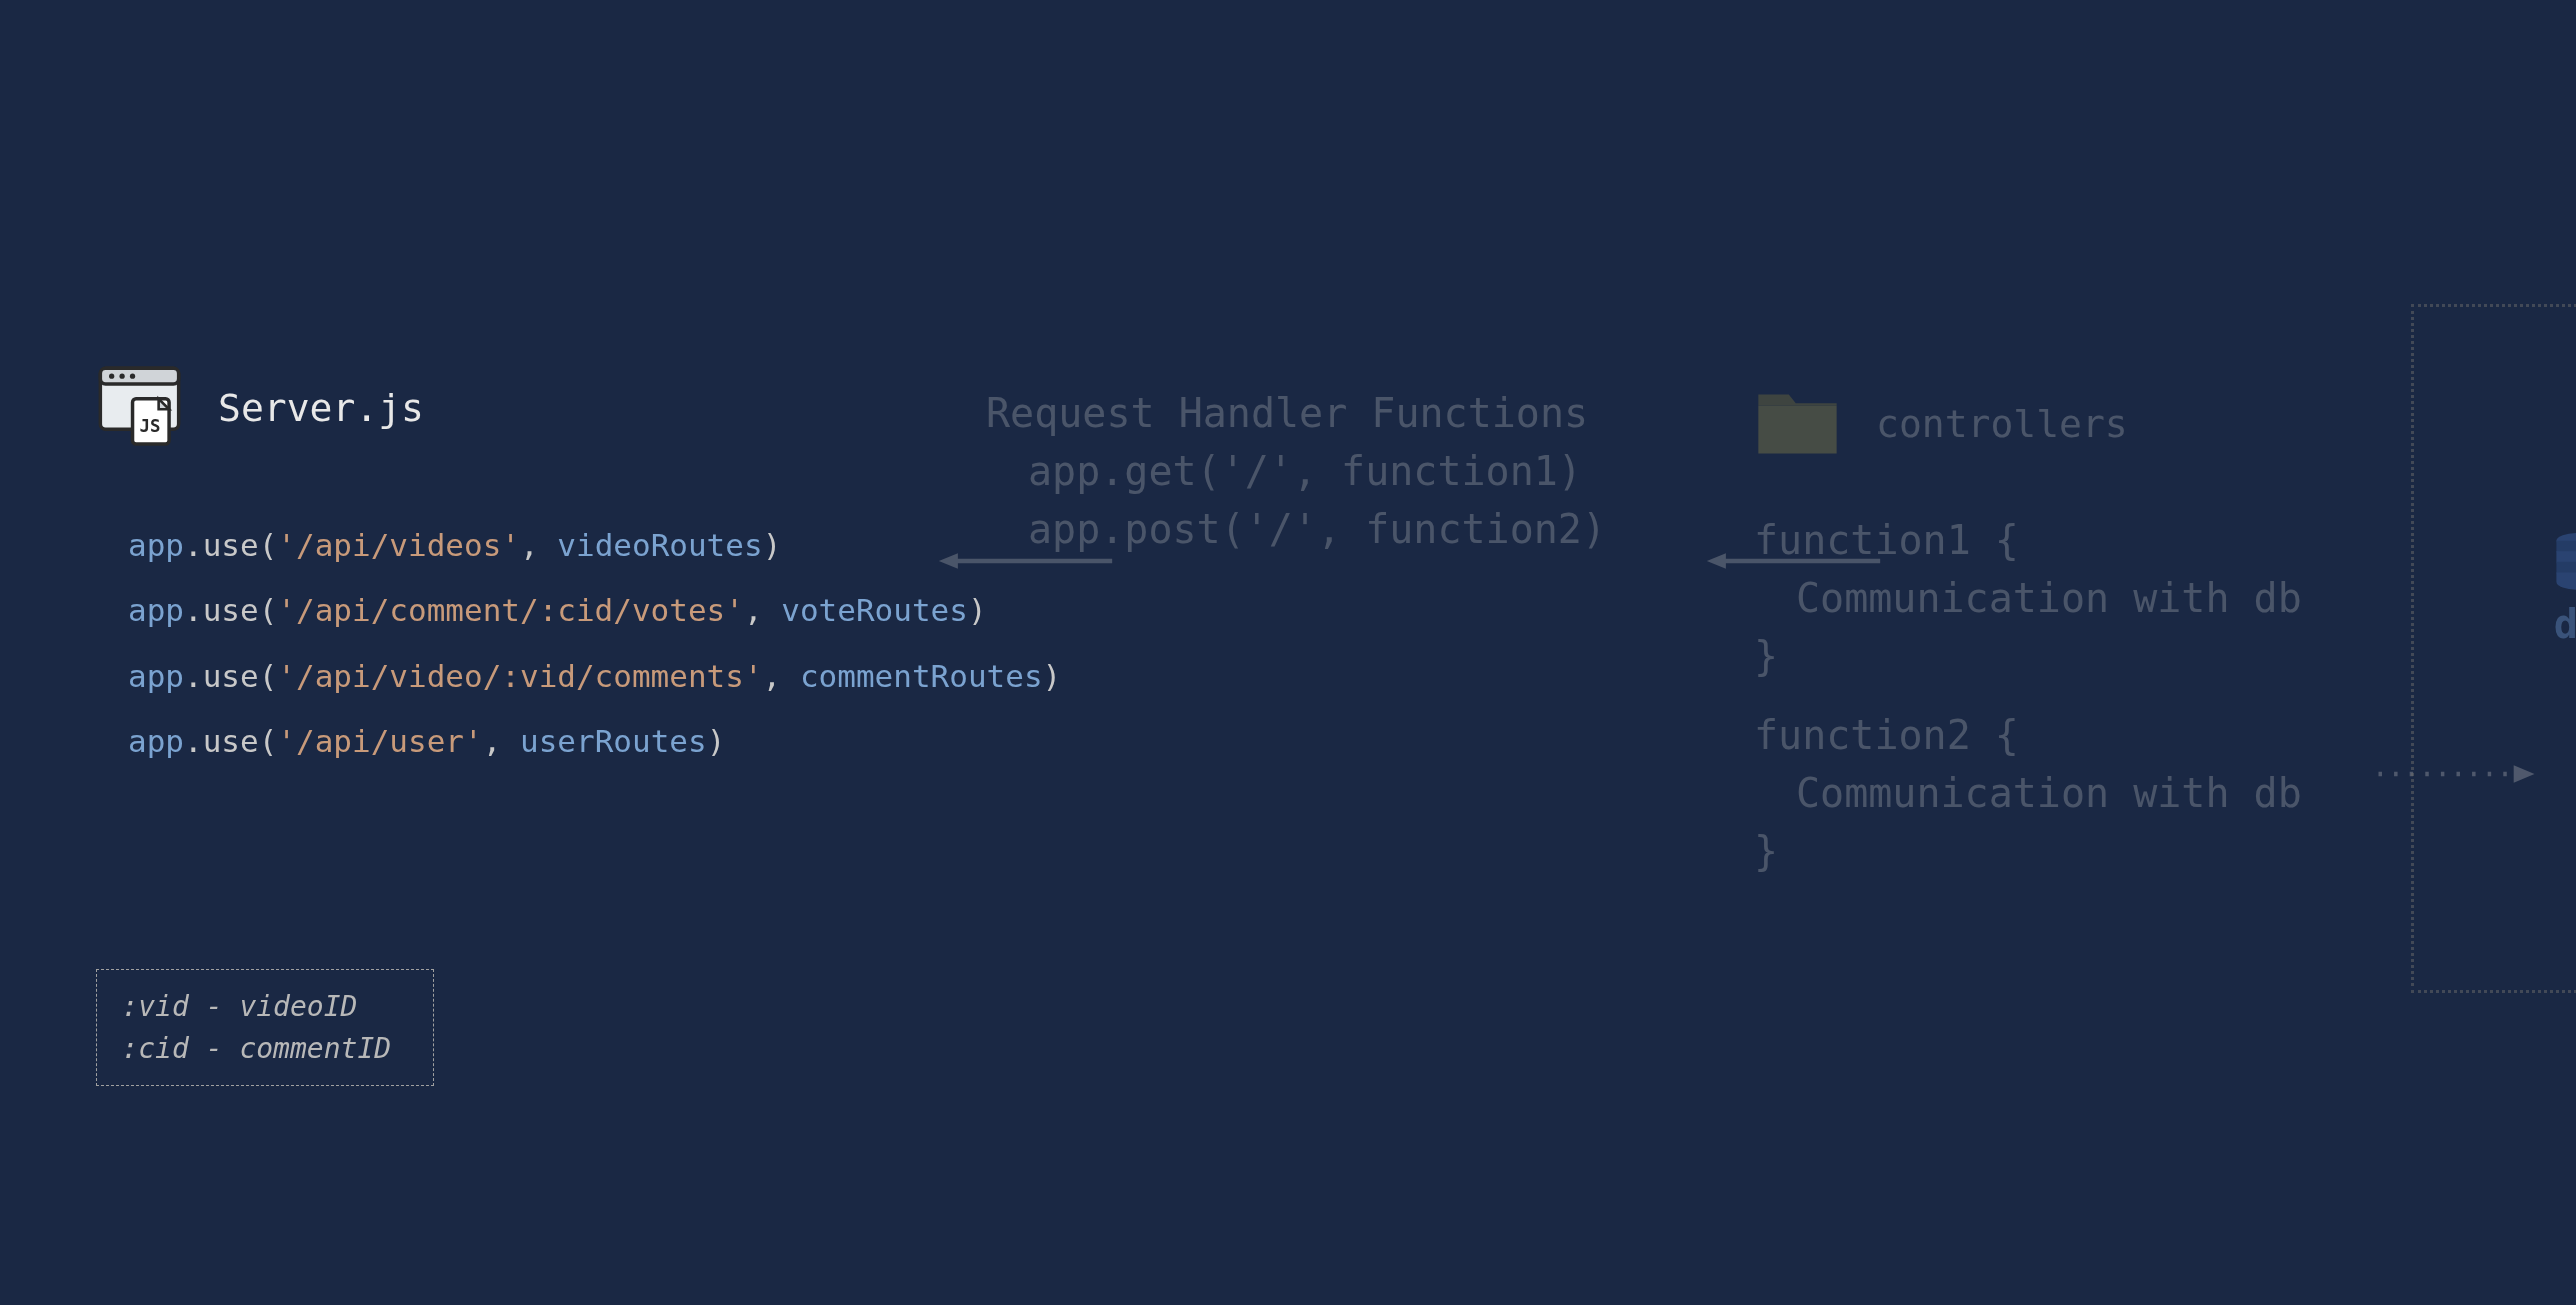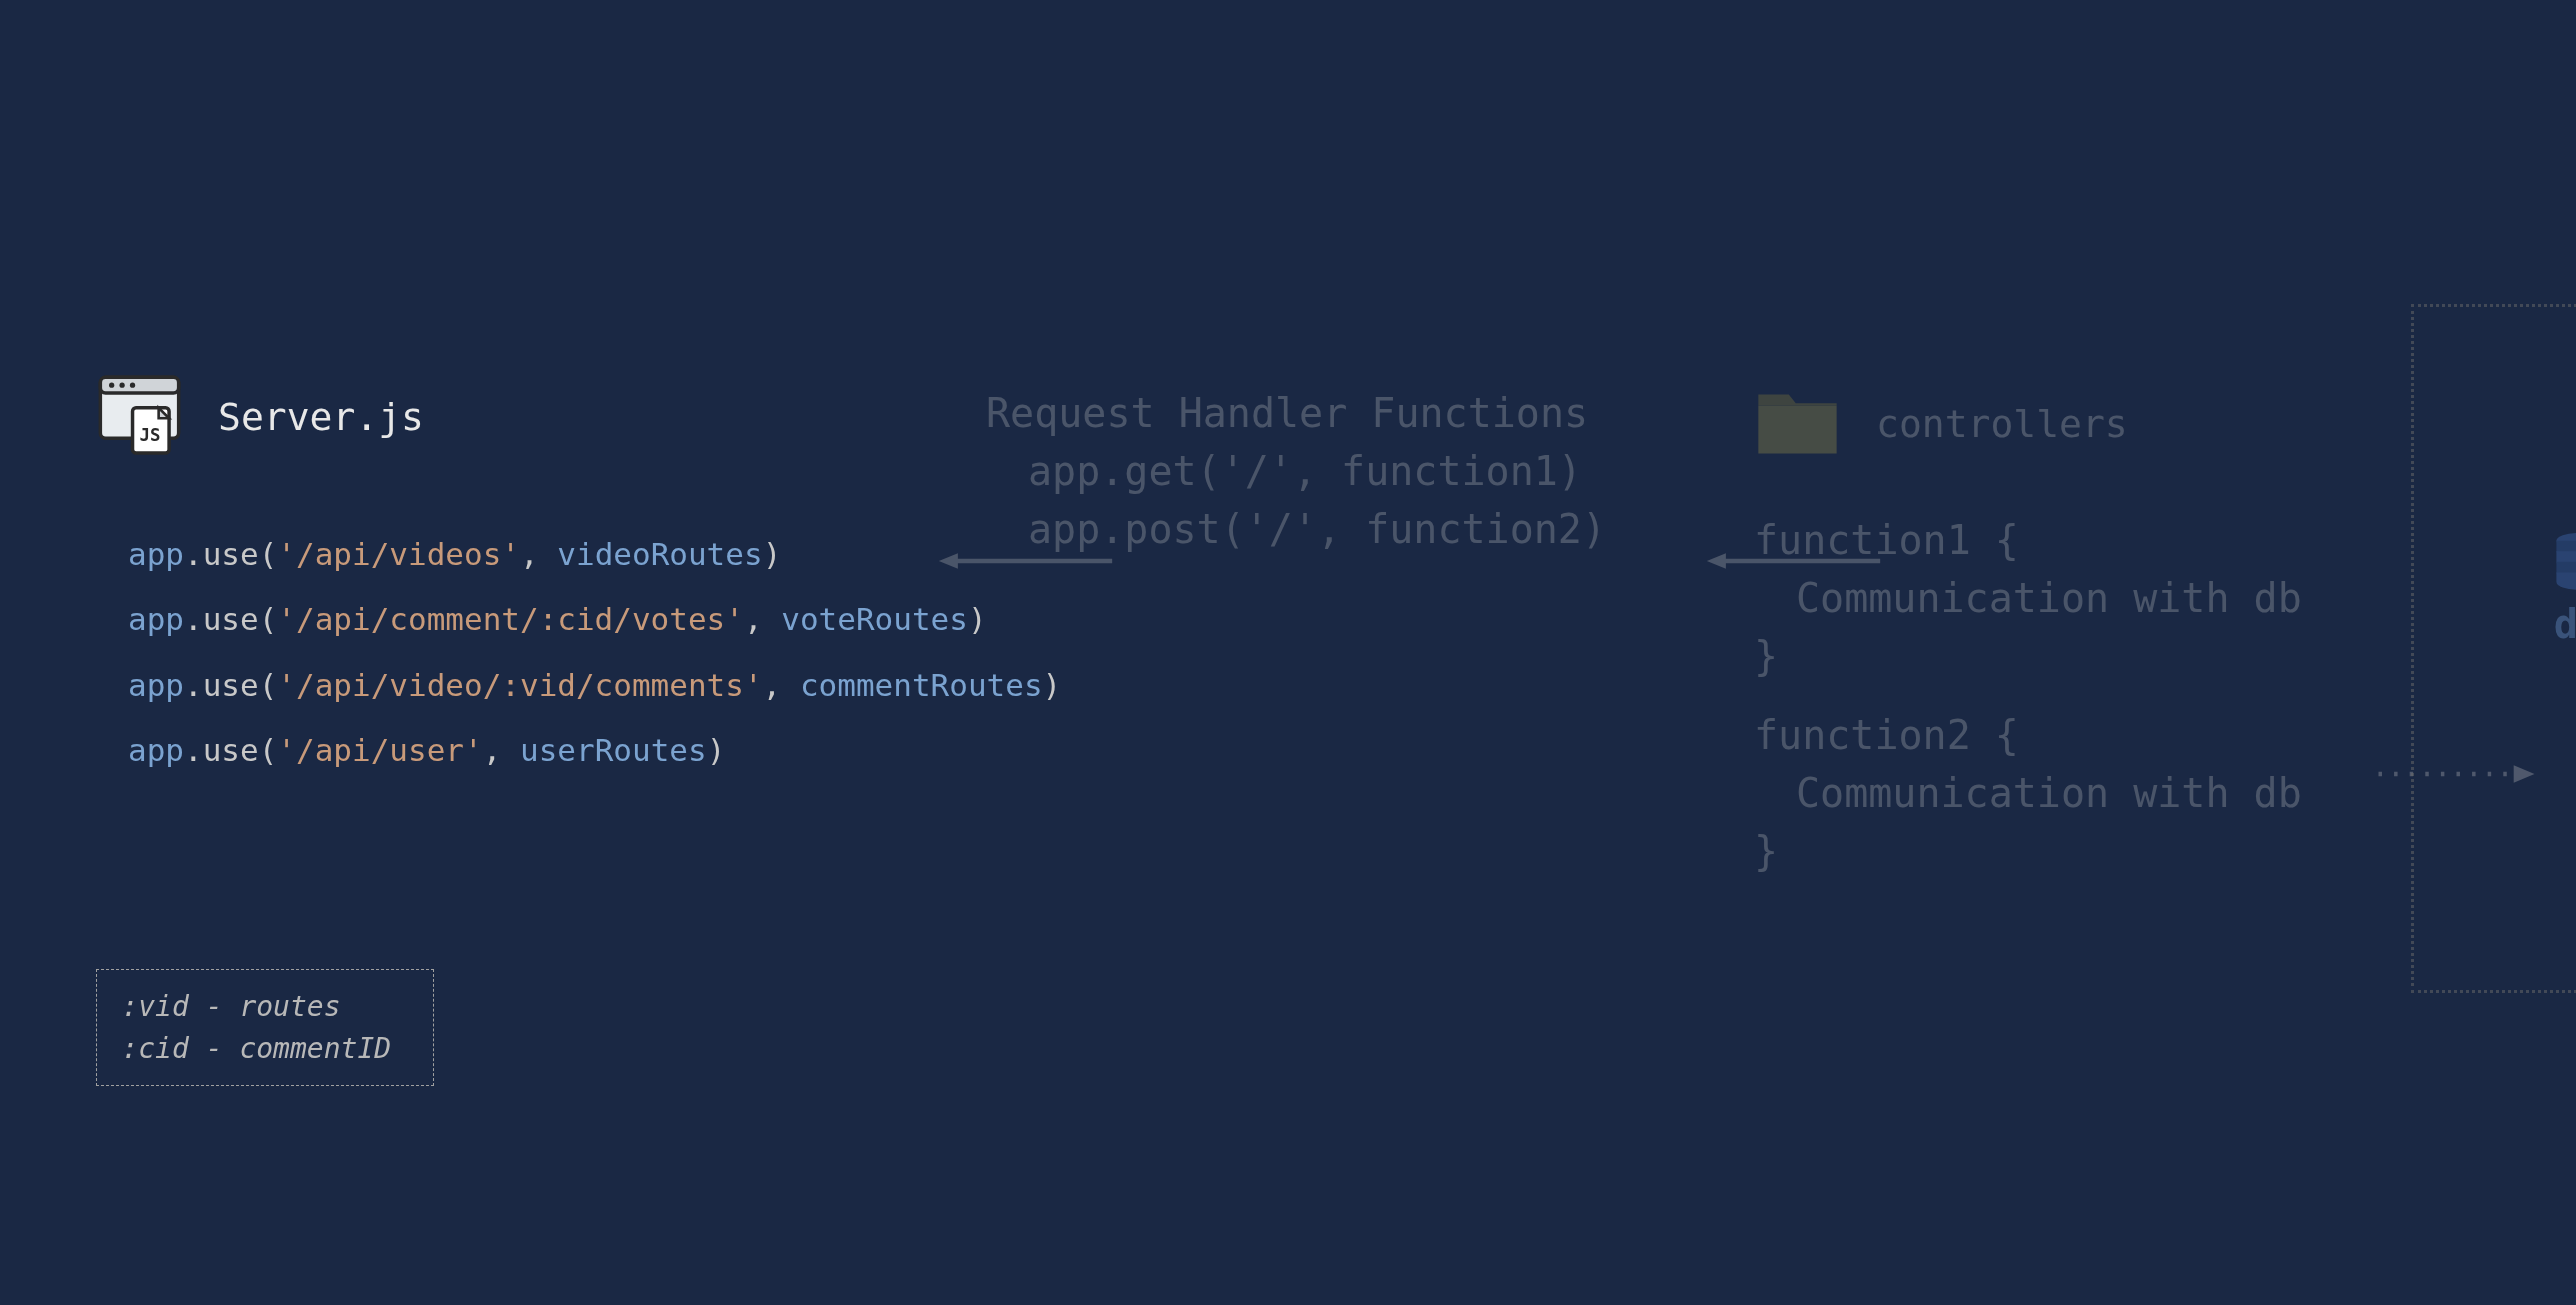--- a/index.html
+++ b/index.html
@@ -8,21 +8,21 @@
     width: 2576px;
     height: 1305px;
     font-family: 'Consolas', 'Monaco', monospace;
     color: #d4d4d4;
     position: relative;
     overflow: hidden;
   }
   .server-section {
     position: absolute;
     left: 96px;
-    top: 373px;
+    top: 364px;
   }
   .server-header {
     display: flex;
     align-items: center;
     gap: 35px;
     margin-bottom: 70px;
   }
   .js-icon {
     width: 87px;
     height: 87px;
@@ -156,21 +156,21 @@
   </div>
   <div class="code-block">
     <div class="code-line"><span class="tok-var">app</span><span class="tok-punc">.</span><span class="tok-prop">use</span><span class="tok-punc">(</span><span class="tok-str">'/api/videos'</span><span class="tok-punc">, </span><span class="tok-ref">videoRoutes</span><span class="tok-punc">)</span></div>
     <div class="code-line"><span class="tok-var">app</span><span class="tok-punc">.</span><span class="tok-prop">use</span><span class="tok-punc">(</span><span class="tok-str">'/api/comment/:cid/votes'</span><span class="tok-punc">, </span><span class="tok-ref">voteRoutes</span><span class="tok-punc">)</span></div>
     <div class="code-line"><span class="tok-var">app</span><span class="tok-punc">.</span><span class="tok-prop">use</span><span class="tok-punc">(</span><span class="tok-str">'/api/video/:vid/comments'</span><span class="tok-punc">, </span><span class="tok-ref">commentRoutes</span><span class="tok-punc">)</span></div>
     <div class="code-line"><span class="tok-var">app</span><span class="tok-punc">.</span><span class="tok-prop">use</span><span class="tok-punc">(</span><span class="tok-str">'/api/user'</span><span class="tok-punc">, </span><span class="tok-ref">userRoutes</span><span class="tok-punc">)</span></div>
   </div>
 </div>
 
 <div class="legend-box">
-  <div class="legend-line">:vid - routes</div>
+  <div class="legend-line">:vid - videoID</div>
   <div class="legend-line">:cid - commentID</div>
 </div>
 
 <div class="arrow1">
   <svg class="arrow-svg" viewBox="0 0 200 30">
     <line x1="200" y1="15" x2="20" y2="15" stroke="#c8c8c8" stroke-width="5"></line>
     <polygon points="0,15 22,6 22,24" fill="#c8c8c8"></polygon>
   </svg>
 </div>
 

